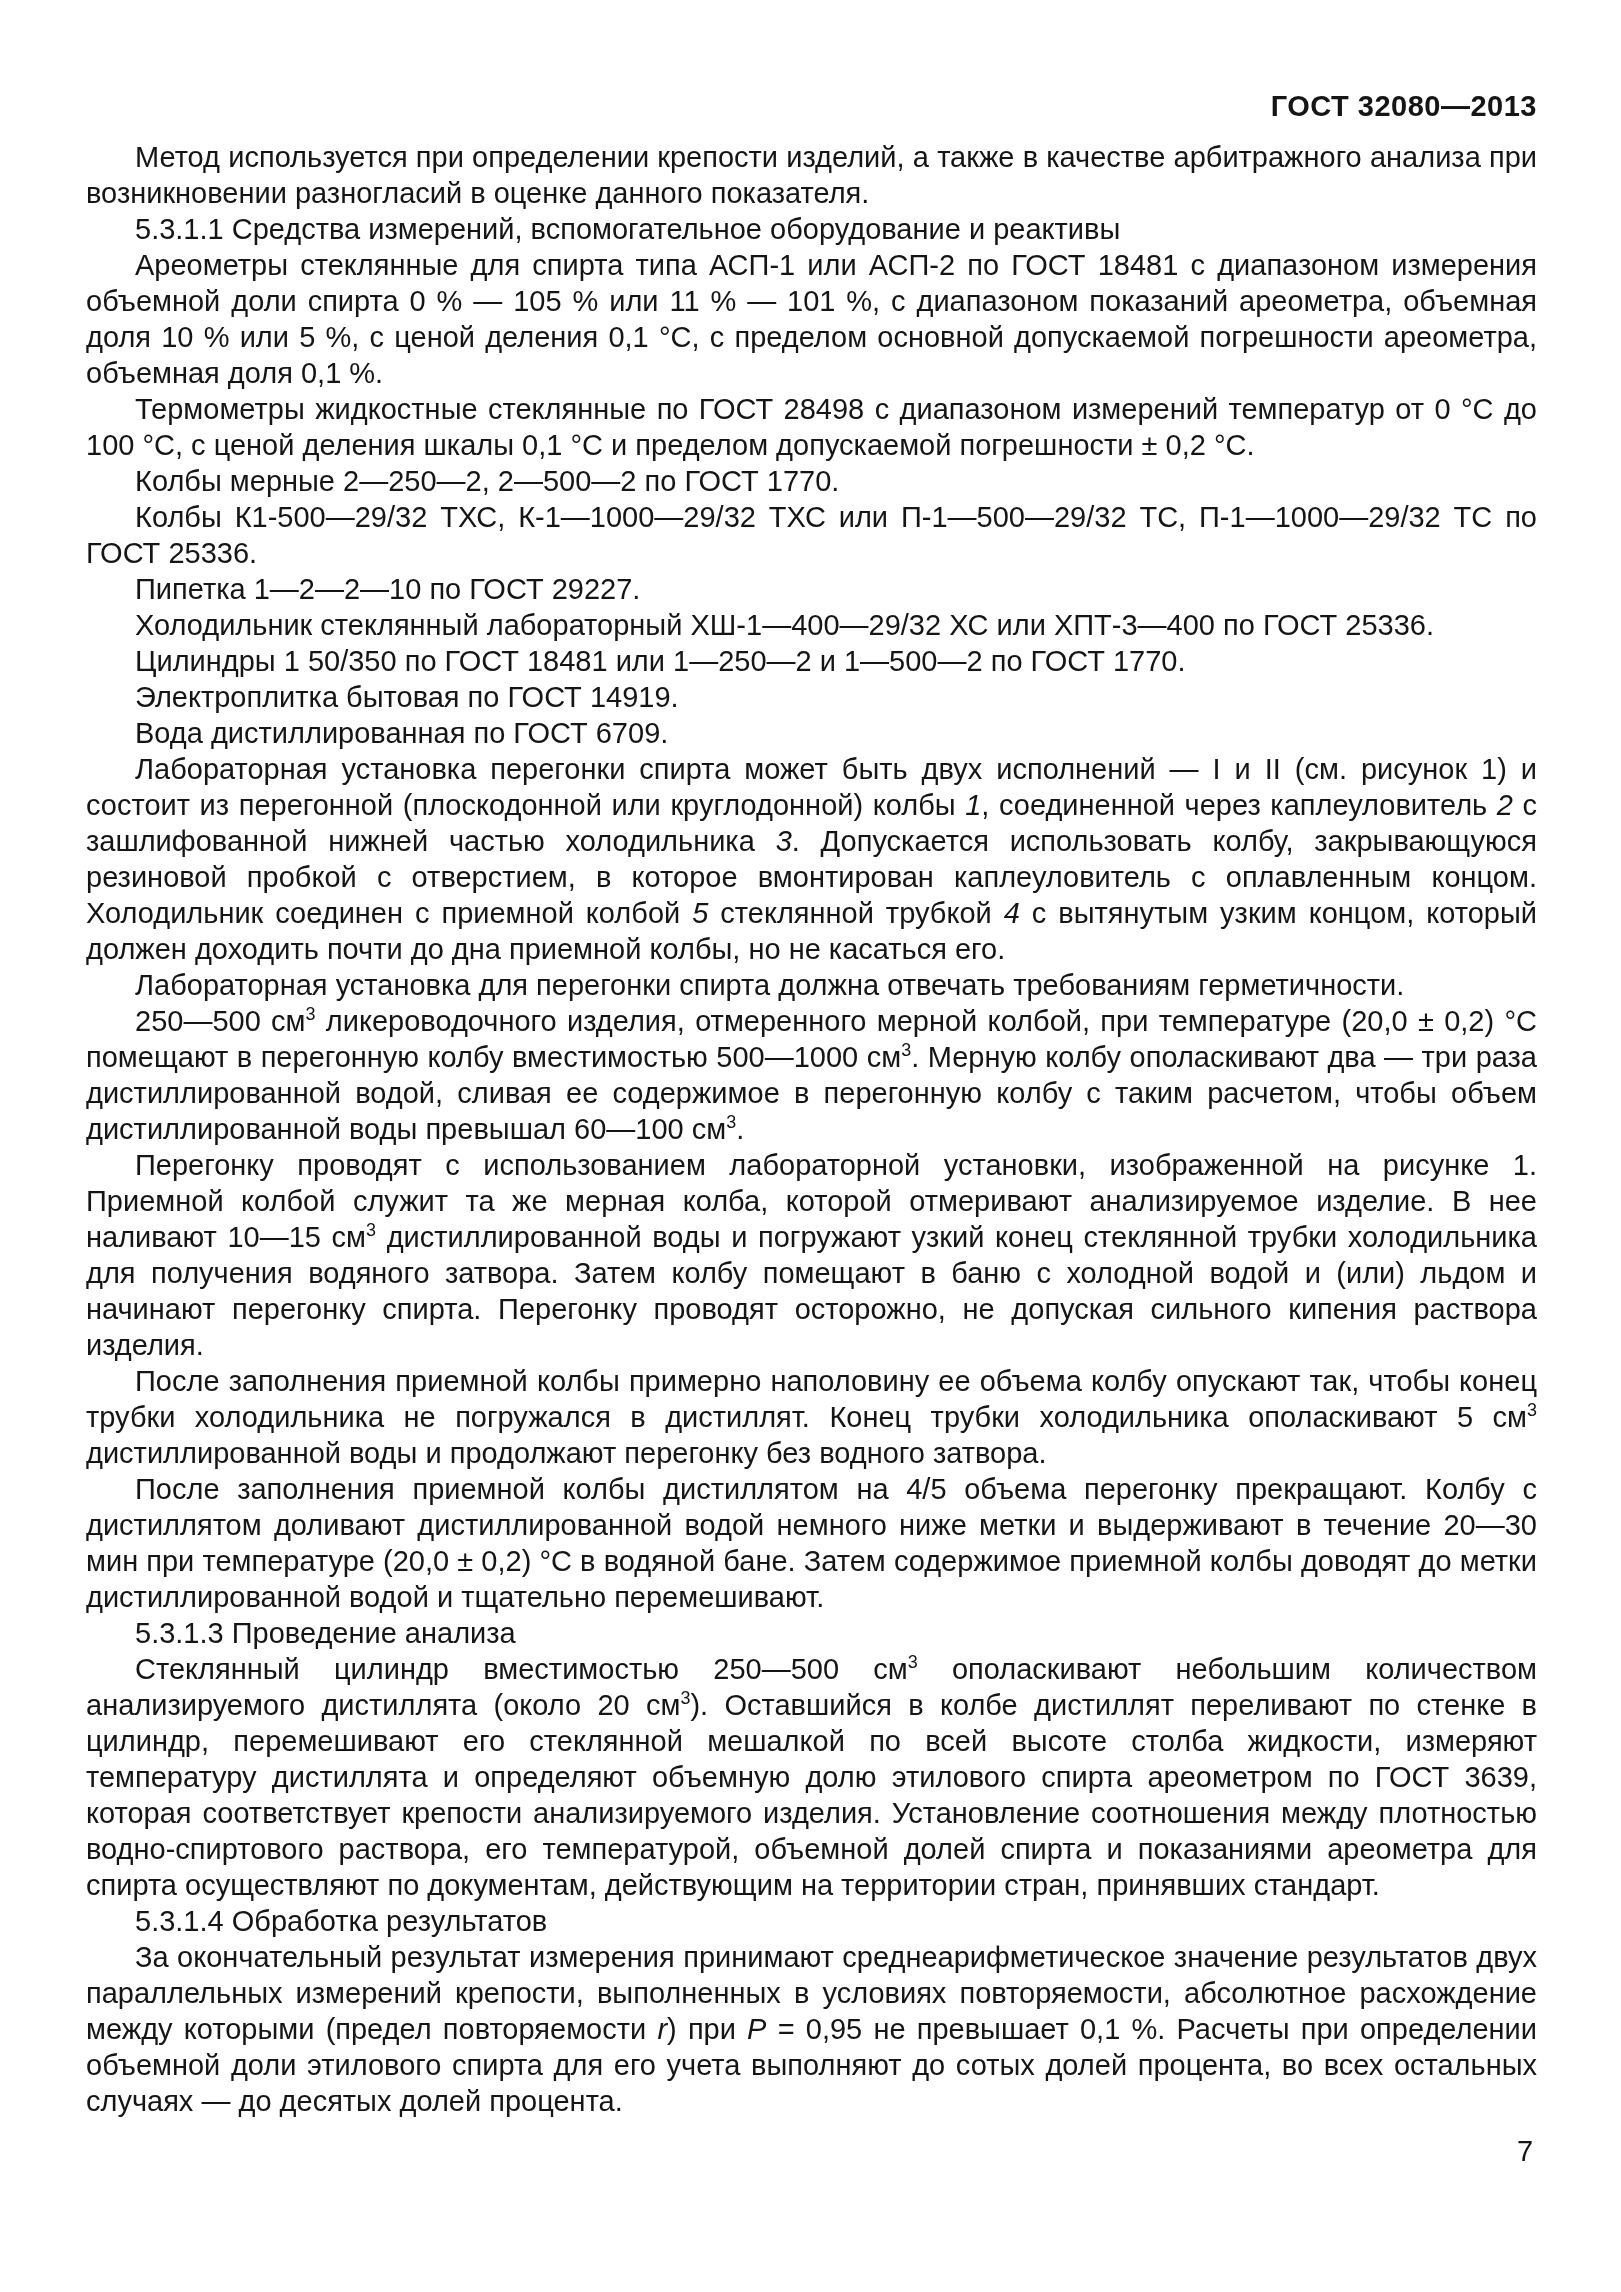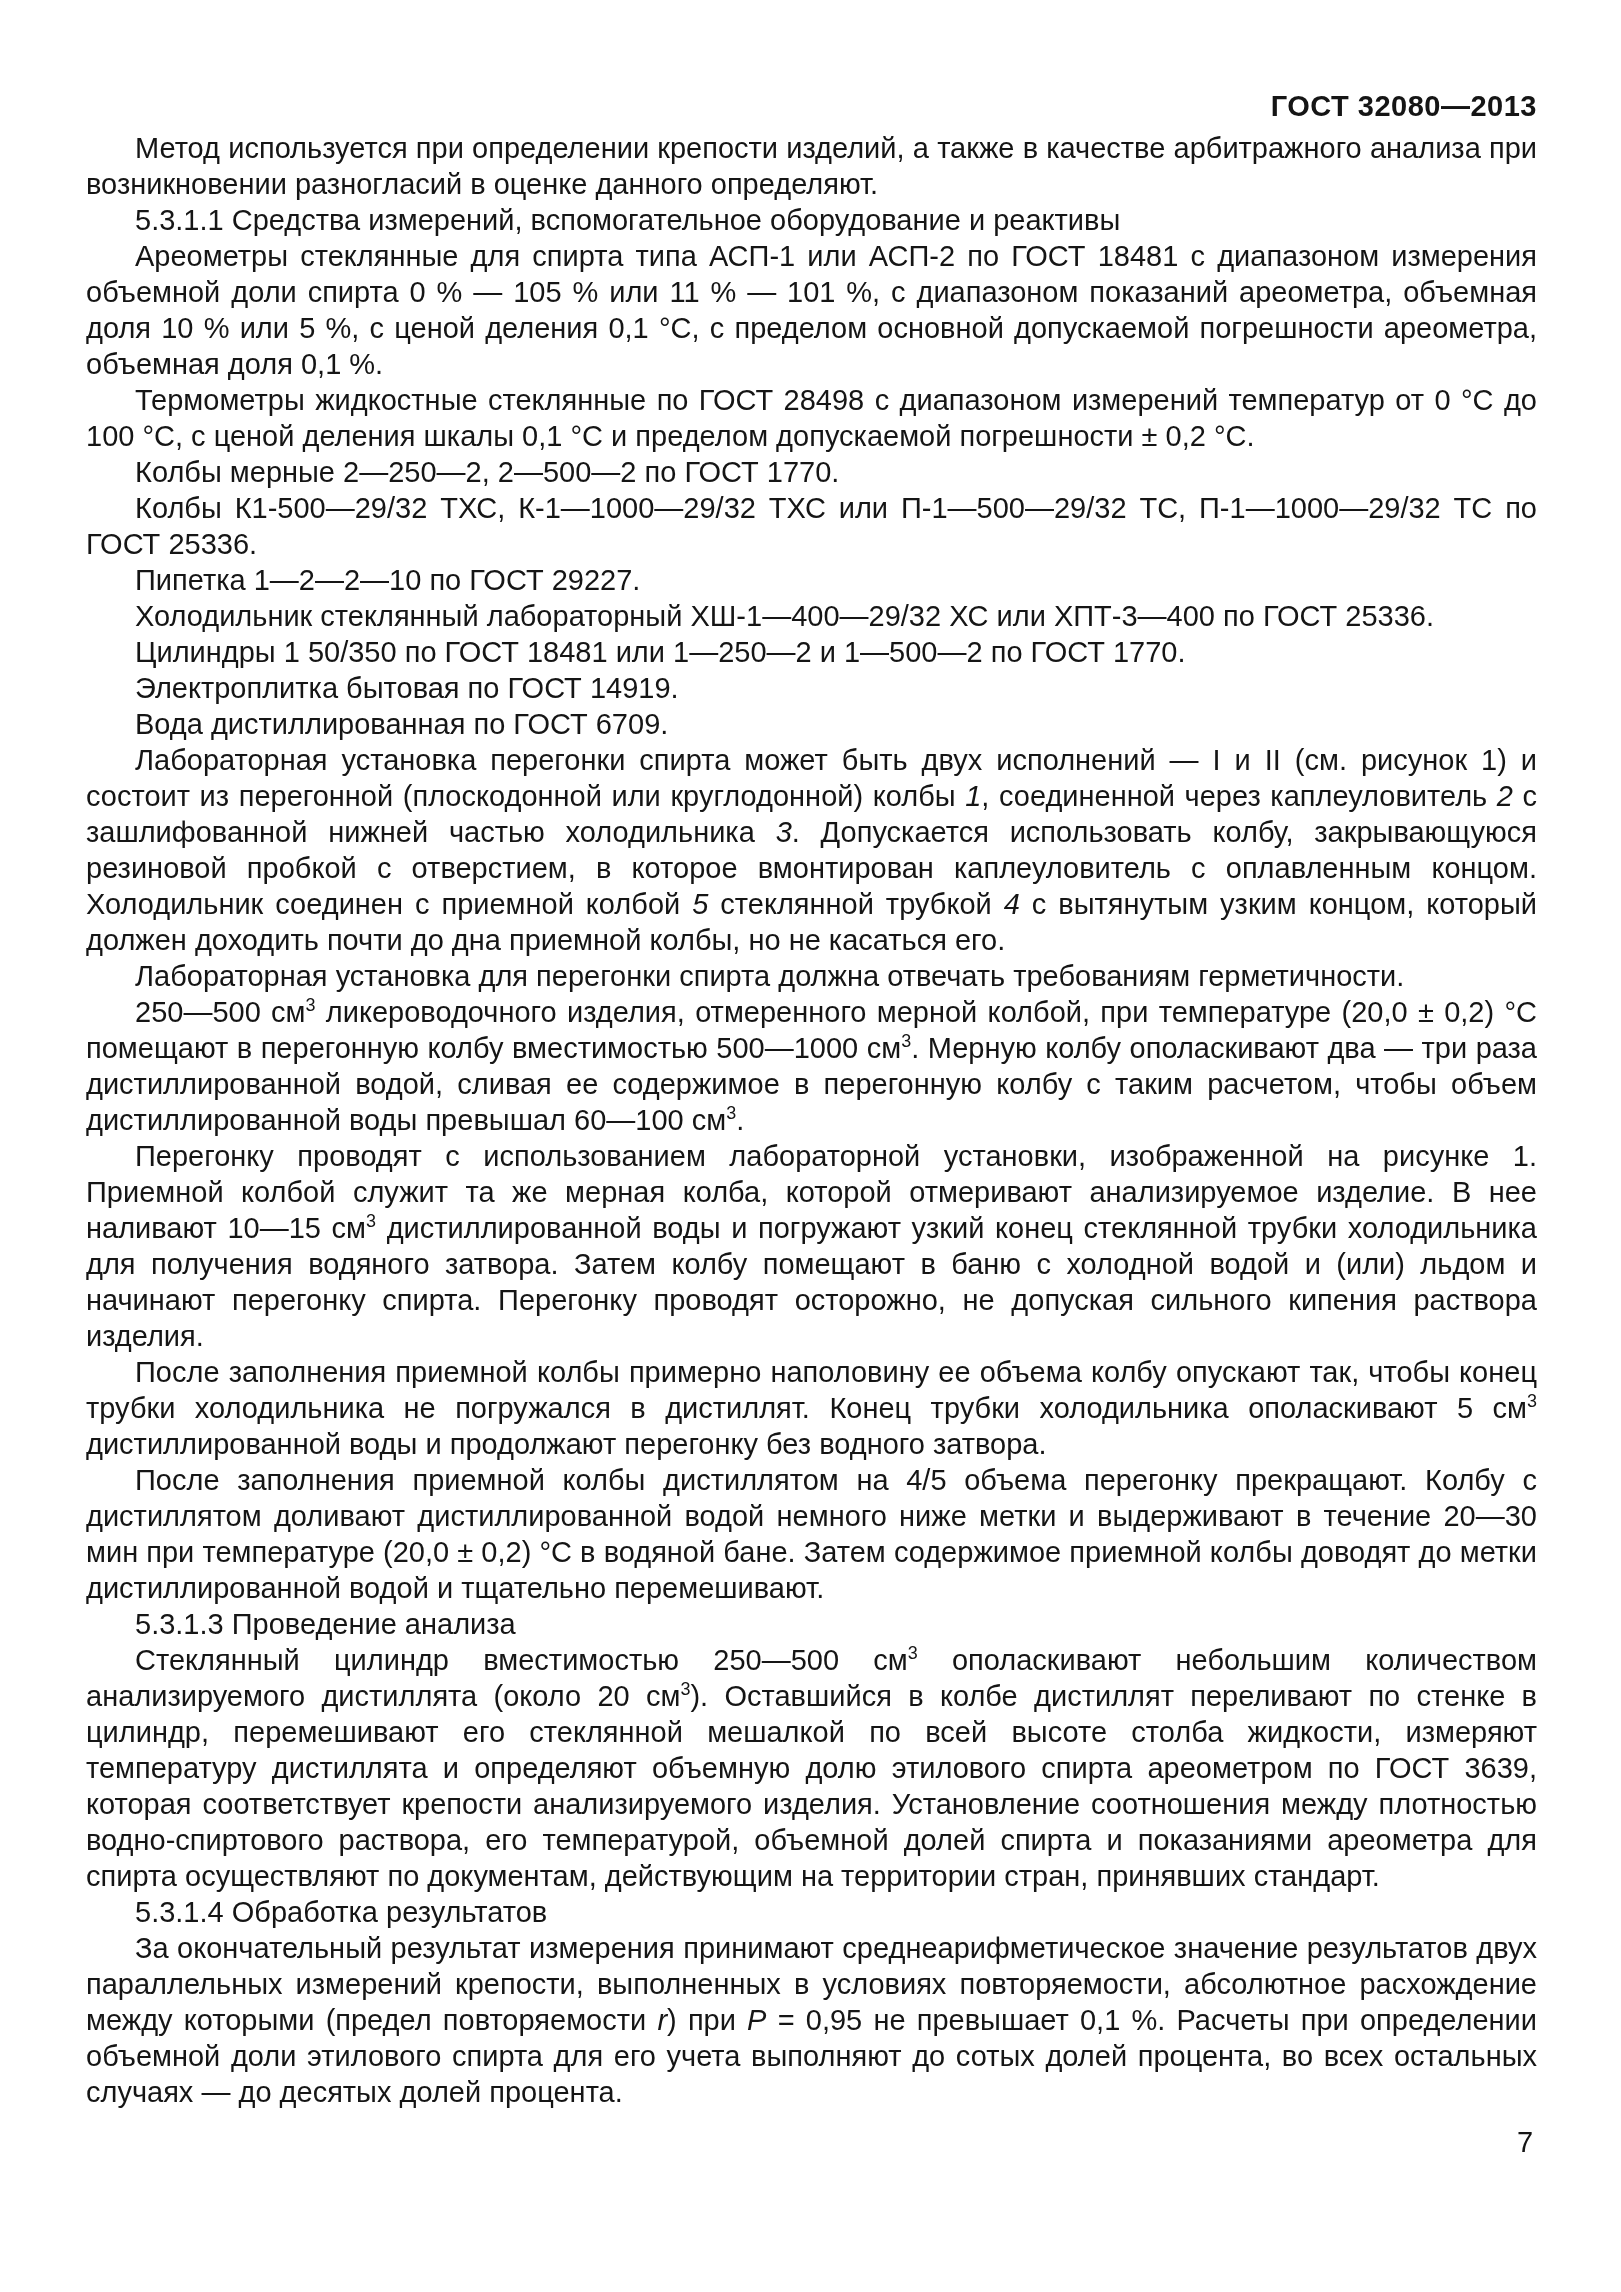--- a/index.html
+++ b/index.html
@@ -19,21 +19,21 @@
     width: 1621px;
     height: 2293px;
     padding: 90px 84px 0 86px;
     background: #ffffff;
   }
   .header {
     text-align: right;
     font-weight: bold;
     font-size: 29px;
     line-height: 33px;
-    margin-bottom: 7px;
+    margin-bottom: 16px;
     letter-spacing: 0.5px;
   }
   .doc-body {
     font-size: 29px;
     line-height: 36px;
     text-align: justify;
   }
   .doc-body p.para {
     margin: 0;
     text-indent: 49px;
@@ -56,21 +56,21 @@
 </style>
 </head>
 <body>
 
 <div class="page">
   <div class="header">
     <span>ГОСТ 32080—2013</span>
   </div>
 
   <div class="doc-body" id="doc-body">
-      <p class="para"><span>Метод используется при определении крепости изделий, а также в качестве арбитражного анализа при возникновении разногласий в оценке данного определяют.</span></p>
+      <p class="para"><span>Метод используется при определении крепости изделий, а также в качестве арбитражного анализа при возникновении разногласий в оценке данного показателя.</span></p>
       <p class="para"><span>5.3.1.1 Средства измерений, вспомогательное оборудование и реактивы</span></p>
       <p class="para"><span>Ареометры стеклянные для спирта типа АСП-1 или АСП-2 по ГОСТ 18481 с диапазоном измерения объемной доли спирта 0 % — 105 % или 11 % — 101 %, с диапазоном показаний ареометра, объемная доля 10 % или 5 %, с ценой деления 0,1 °С, с пределом основной допускаемой погрешности ареометра, объемная доля 0,1 %.</span></p>
       <p class="para"><span>Термометры жидкостные стеклянные по ГОСТ 28498 с диапазоном измерений температур от 0 °С до 100 °С, с ценой деления шкалы 0,1 °С и пределом допускаемой погрешности ± 0,2 °С.</span></p>
       <p class="para"><span>Колбы мерные 2—250—2, 2—500—2 по ГОСТ 1770.</span></p>
       <p class="para"><span>Колбы К1-500—29/32 ТХС, К-1—1000—29/32 ТХС или П-1—500—29/32 ТС, П-1—1000—29/32 ТС по ГОСТ 25336.</span></p>
       <p class="para"><span>Пипетка 1—2—2—10 по ГОСТ 29227.</span></p>
       <p class="para"><span>Холодильник стеклянный лабораторный ХШ-1—400—29/32 ХС или ХПТ-3—400 по ГОСТ 25336.</span></p>
       <p class="para"><span>Цилиндры 1 50/350 по ГОСТ 18481 или 1—250—2 и 1—500—2 по ГОСТ 1770.</span></p>
       <p class="para"><span>Электроплитка бытовая по ГОСТ 14919.</span></p>
       <p class="para"><span>Вода дистиллированная по ГОСТ 6709.</span></p>

